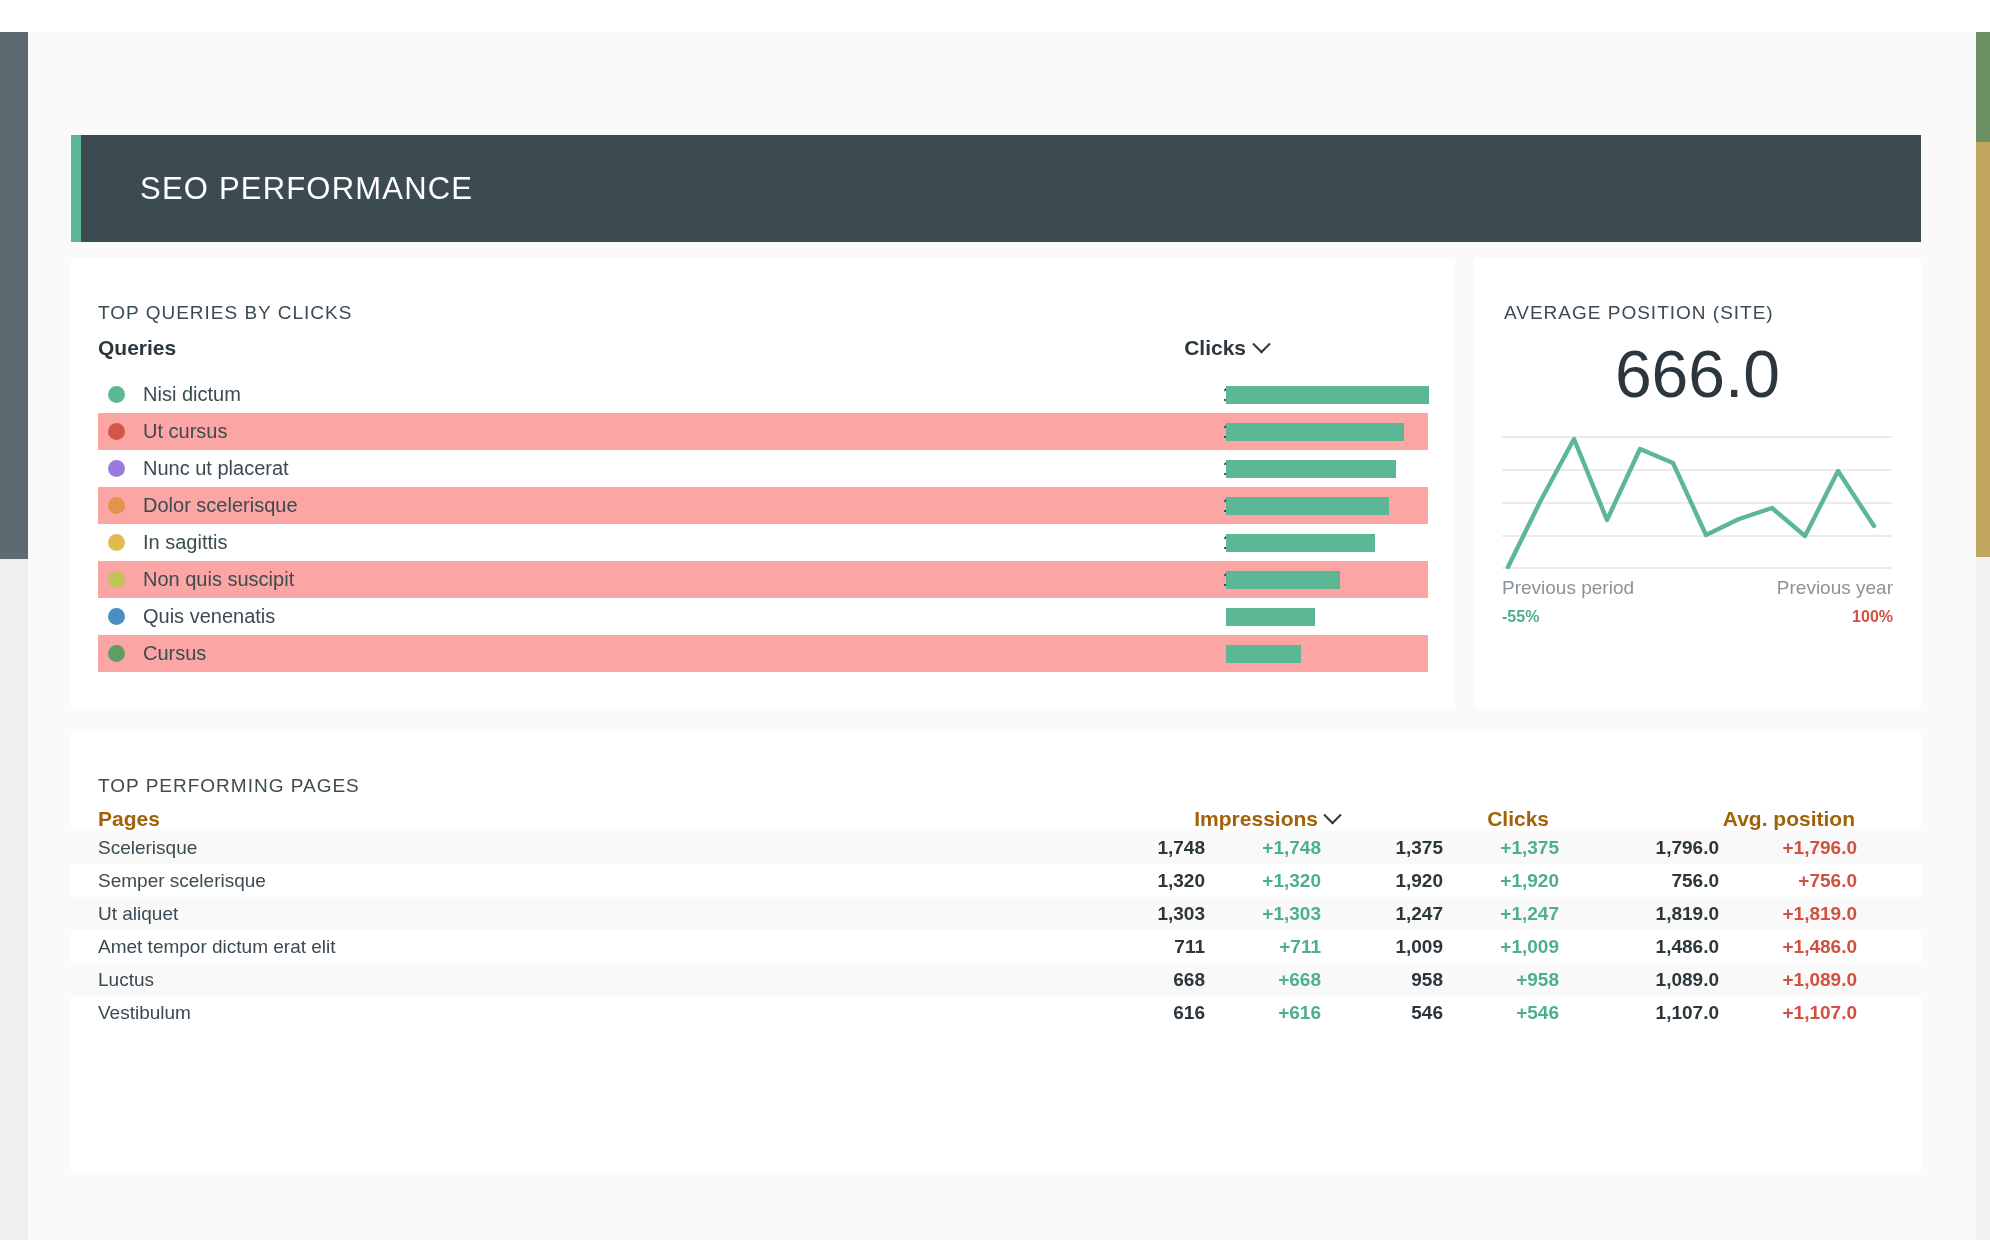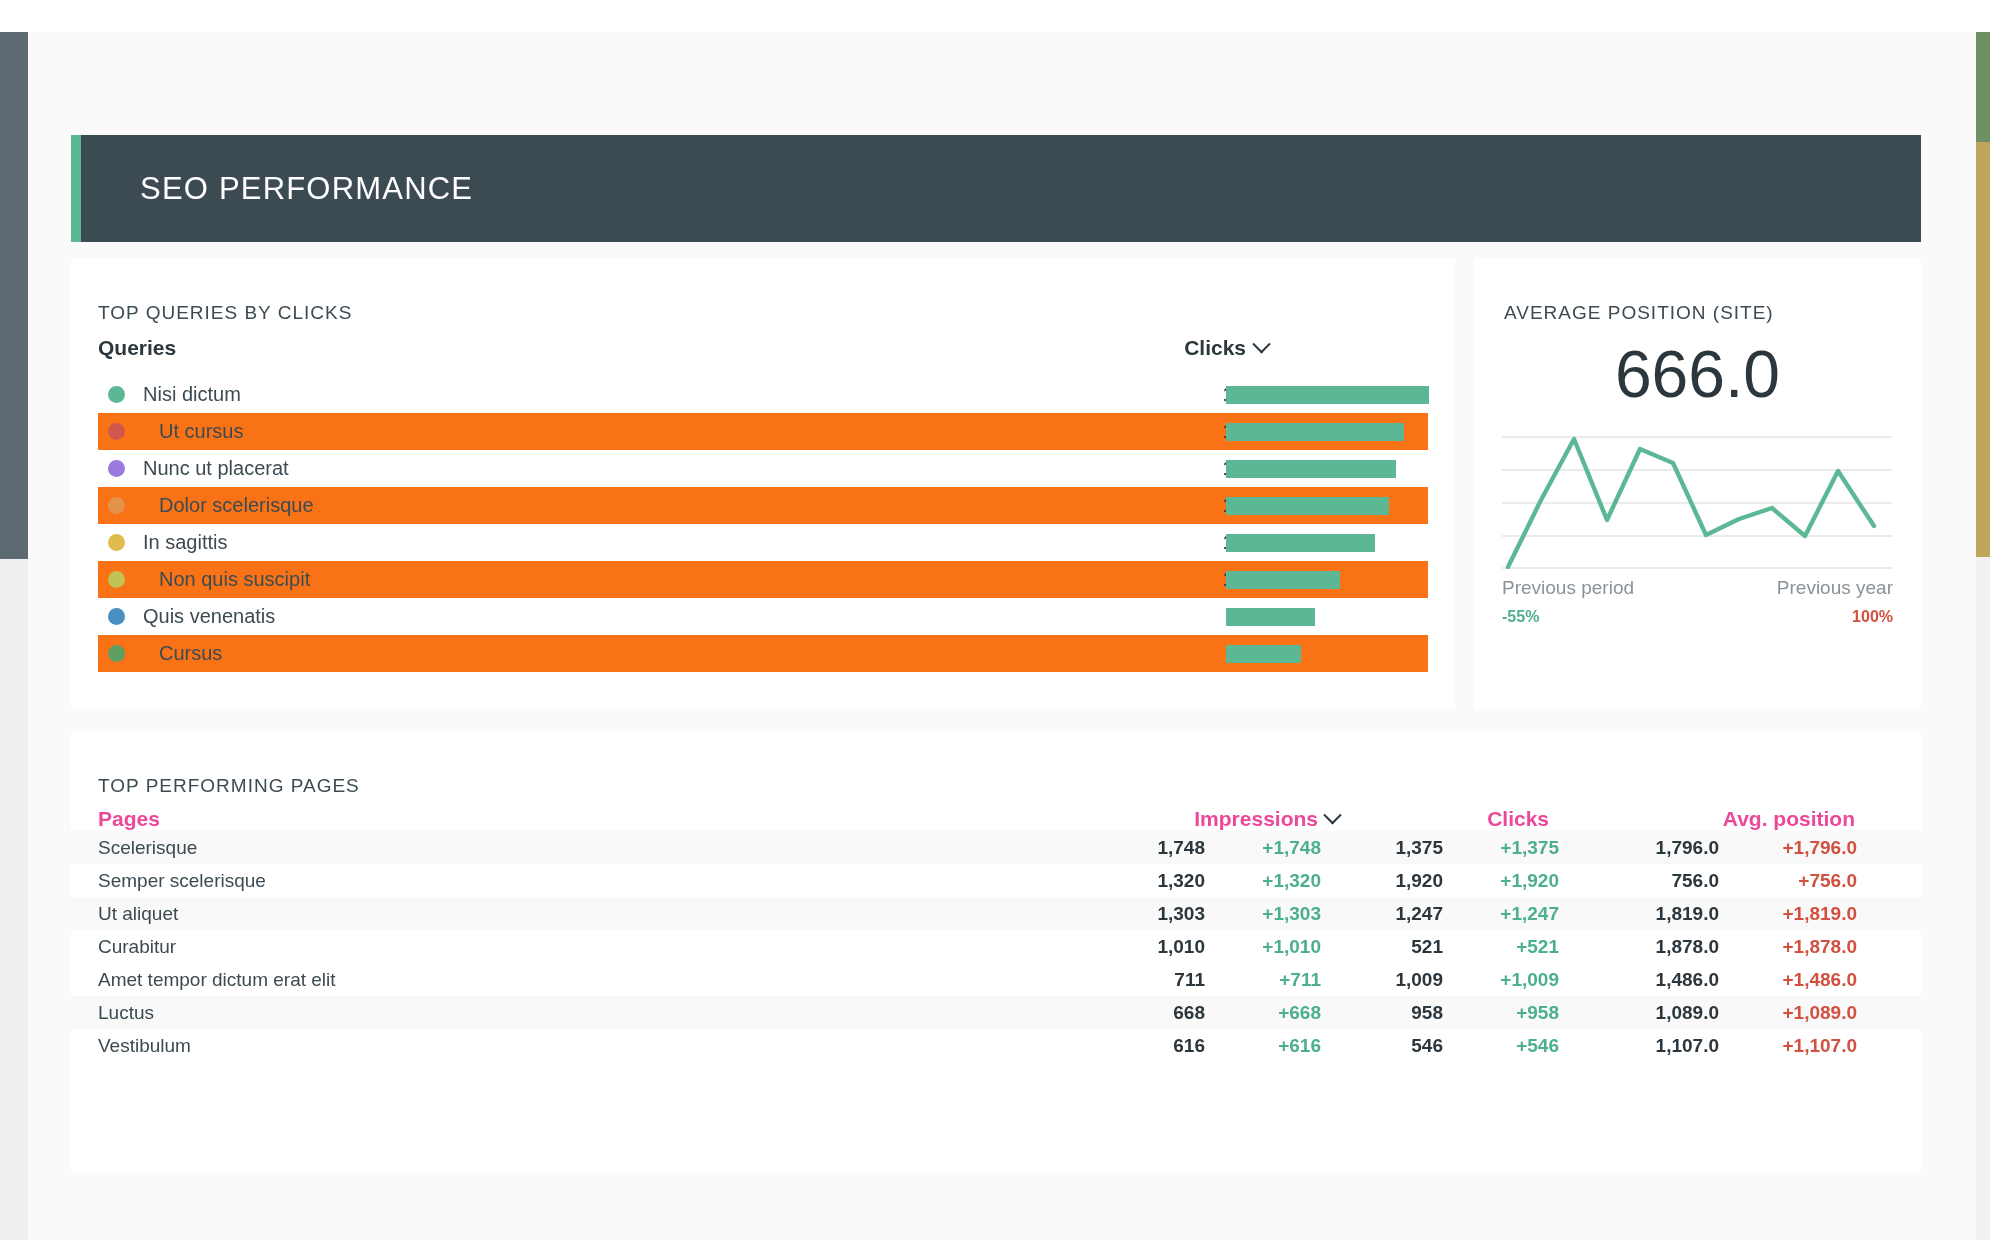--- a/index.html
+++ b/index.html
@@ -130,21 +130,21 @@
     transform: rotate(45deg) translate(-3px,-3px);
   }
 
   .q-rows { position: absolute; left: 27px; top: 118px; width: 1330px; }
   .q-row {
     position: relative;
     height: 37px;
     display: flex;
     align-items: center;
   }
-  .q-row.alt { background: #f97316; gap: 16px; }
+  .q-row.alt { background: #fca5a5; }
   .q-dot {
     width: 17px; height: 17px;
     border-radius: 50%;
     margin-left: 10px;
     flex: 0 0 auto;
   }
   .q-name {
     margin-left: 18px;
     font-size: 20px;
     color: #3c4a52;
@@ -213,21 +213,21 @@
     position: absolute;
     left: 0; top: 76px;
     width: 1850px;
     height: 34px;
   }
   .p-grid {
     display: grid;
     grid-template-columns: 1030px 110px 128px 110px 128px 148px 150px;
     align-items: center;
   }
-  .p-head .p-grid > div { font-size: 21px; font-weight: bold; color: #ec4899; }
+  .p-head .p-grid > div { font-size: 21px; font-weight: bold; color: #a16207; }
   .p-h-name { padding-left: 27px; }
   .p-h-imp { grid-column: 2 / span 2; text-align: right; display: flex; justify-content: flex-end; align-items: center; gap: 8px; }
   .p-h-clicks { grid-column: 4 / span 2; text-align: right; padding-right: 28px; }
   .p-h-pos { grid-column: 6 / span 2; text-align: right; padding-right: 20px; }
 
   .p-rows { position: absolute; left: 0; top: 100px; width: 1850px; }
   .p-row { height: 33px; }
   .p-row.alt { background: #f9f9f9; }
   .p-row .p-grid { height: 33px; }
   .p-name {
@@ -420,31 +420,20 @@
             <div class="p-num">1,303</div>
             <div class="p-delta d-green">+1,303</div>
             <div class="p-num">1,247</div>
             <div class="p-delta d-green">+1,247</div>
             <div class="p-num">1,819.0</div>
             <div class="p-delta d-red">+1,819.0</div>
           </div>
         </div>
         <div class="p-row">
           <div class="p-grid">
-            <div class="p-name">Curabitur</div>
-            <div class="p-num">1,010</div>
-            <div class="p-delta d-green">+1,010</div>
-            <div class="p-num">521</div>
-            <div class="p-delta d-green">+521</div>
-            <div class="p-num">1,878.0</div>
-            <div class="p-delta d-red">+1,878.0</div>
-          </div>
-        </div>
-        <div class="p-row">
-          <div class="p-grid">
             <div class="p-name">Amet tempor dictum erat elit</div>
             <div class="p-num">711</div>
             <div class="p-delta d-green">+711</div>
             <div class="p-num">1,009</div>
             <div class="p-delta d-green">+1,009</div>
             <div class="p-num">1,486.0</div>
             <div class="p-delta d-red">+1,486.0</div>
           </div>
         </div>
         <div class="p-row alt">

